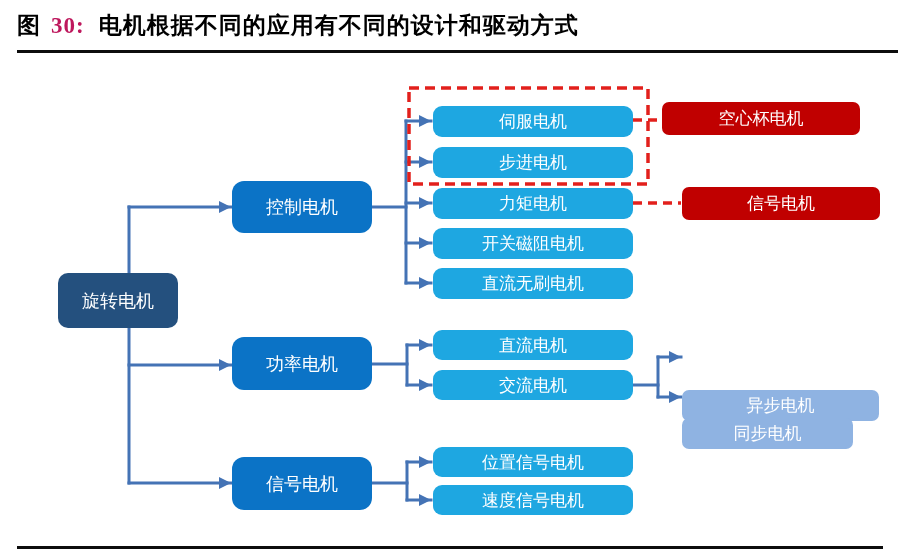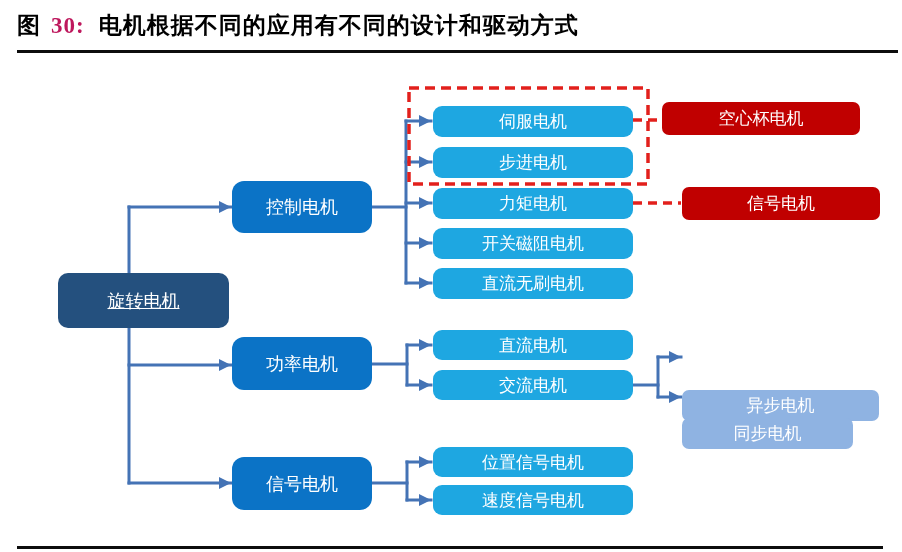--- a/index.html
+++ b/index.html
@@ -86,21 +86,21 @@
       <path d="M658,397 H681" marker-end="url(#ah)"></path>
     </g>
 
     <g stroke="#E2201C" stroke-width="3.5" fill="none">
       <rect x="409" y="88" width="239" height="96" stroke-dasharray="10 6"></rect>
       <path d="M633,120 H681" stroke-dasharray="9 6"></path>
       <path d="M633,203 H681" stroke-dasharray="9 6"></path>
     </g>
   </svg>
 
-  <div class="node root" style="left:58px;top:273px;width:171px;height:55px;text-decoration:underline;">旋转电机</div>
+  <div class="node root" style="left:58px;top:273px;width:120px;height:55px;">旋转电机</div>
 
   <div class="node lvl2" style="left:232px;top:181px;width:140px;height:52px;">控制电机</div>
   <div class="node lvl2" style="left:232px;top:337px;width:140px;height:53px;">功率电机</div>
   <div class="node lvl2" style="left:232px;top:457px;width:140px;height:53px;">信号电机</div>
 
   <div class="node cyan" style="left:433px;top:106px;width:200px;height:31px;">伺服电机</div>
   <div class="node cyan" style="left:433px;top:147px;width:200px;height:31px;">步进电机</div>
   <div class="node cyan" style="left:433px;top:188px;width:200px;height:31px;">力矩电机</div>
   <div class="node cyan" style="left:433px;top:228px;width:200px;height:31px;">开关磁阻电机</div>
   <div class="node cyan" style="left:433px;top:268px;width:200px;height:31px;">直流无刷电机</div>

